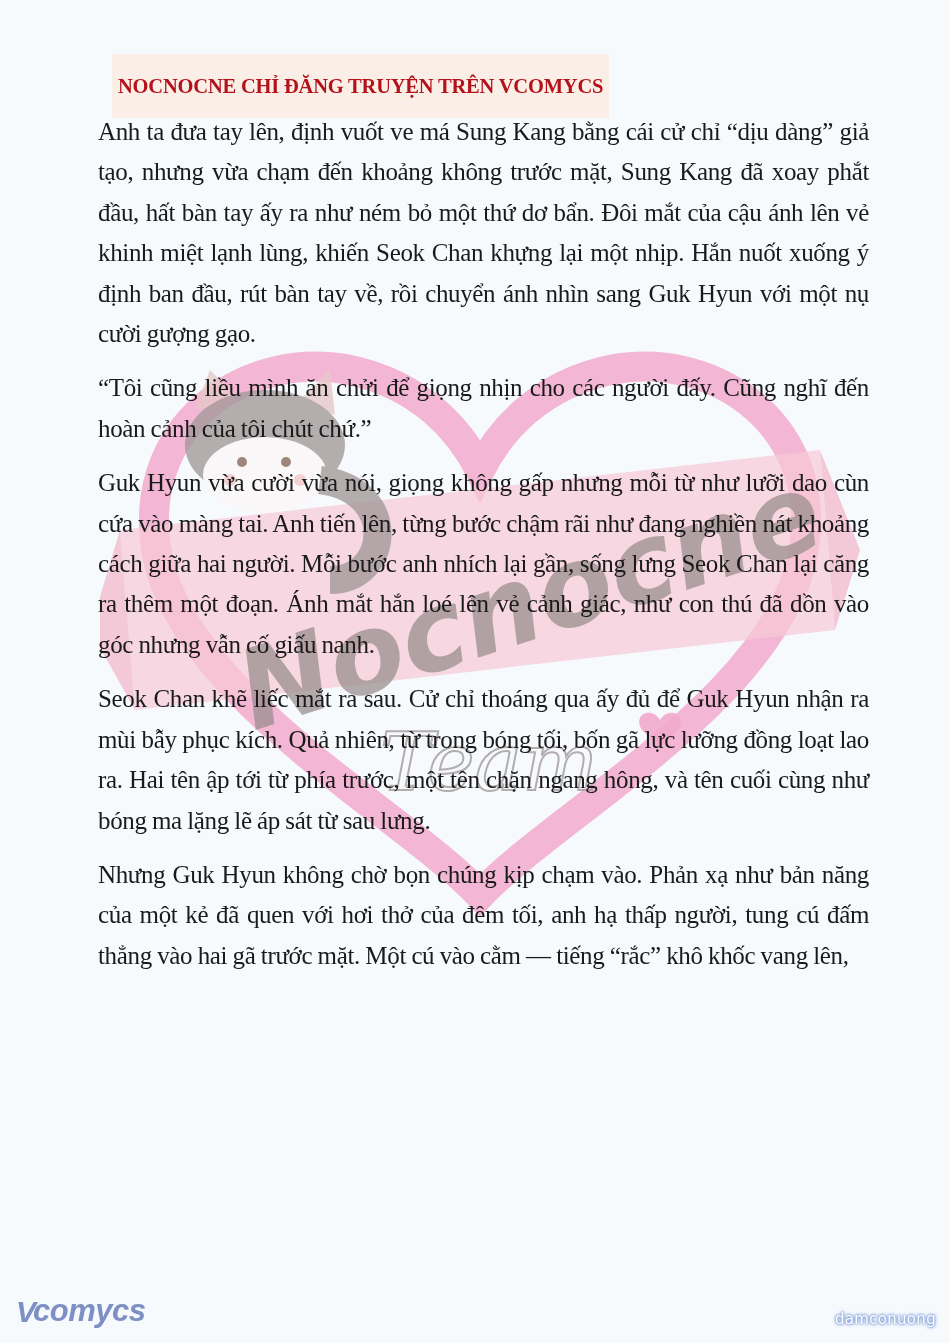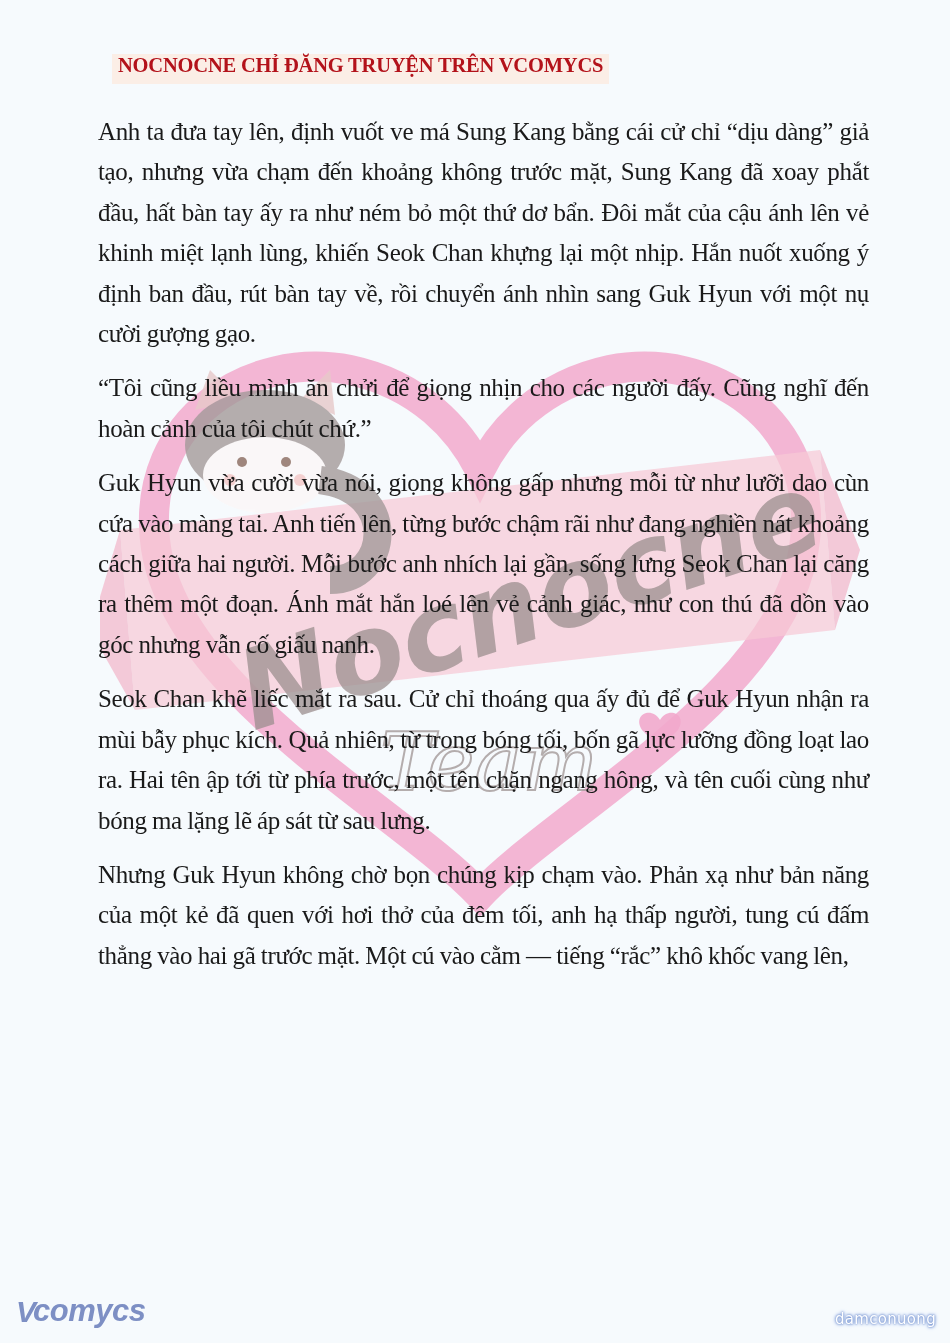--- a/index.html
+++ b/index.html
@@ -29,23 +29,24 @@
       width: 760px;
       height: 600px;
       pointer-events: none;
       z-index: 0;
     }
     .header-banner {
       position: absolute;
       left: 112px;
       top: 54px;
       height: 30px;
-      padding: 0 6px;
+      padding: 17px 6px;
       background: #fbeee6;
       display: flex;
+      align-items: center;
       z-index: 2;
     }
     .header-banner span {
       font-family: "Liberation Serif", "DejaVu Serif", serif;
       font-weight: bold;
       font-size: 20.5px;
       color: #b3121a;
       letter-spacing: -0.2px;
       white-space: nowrap;
     }

